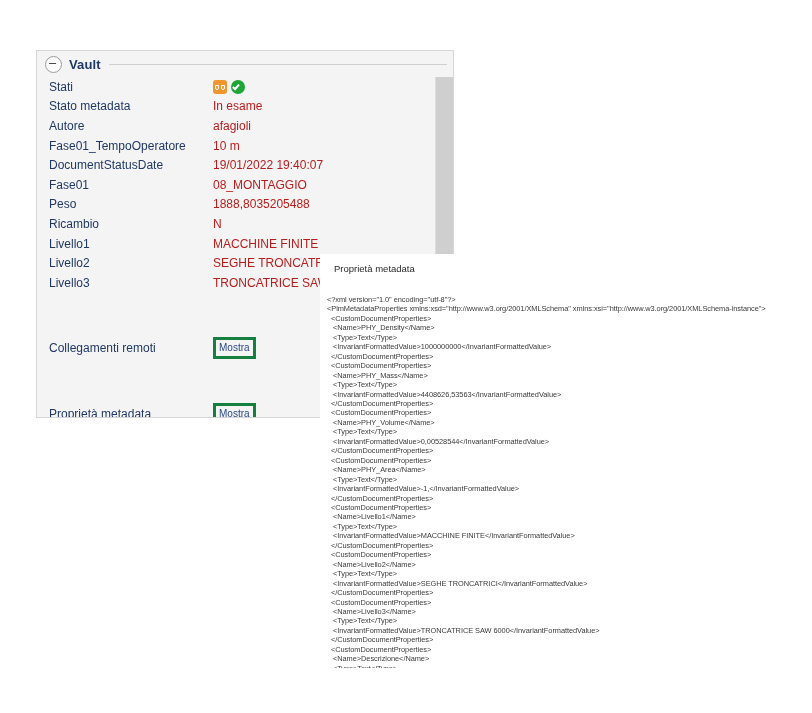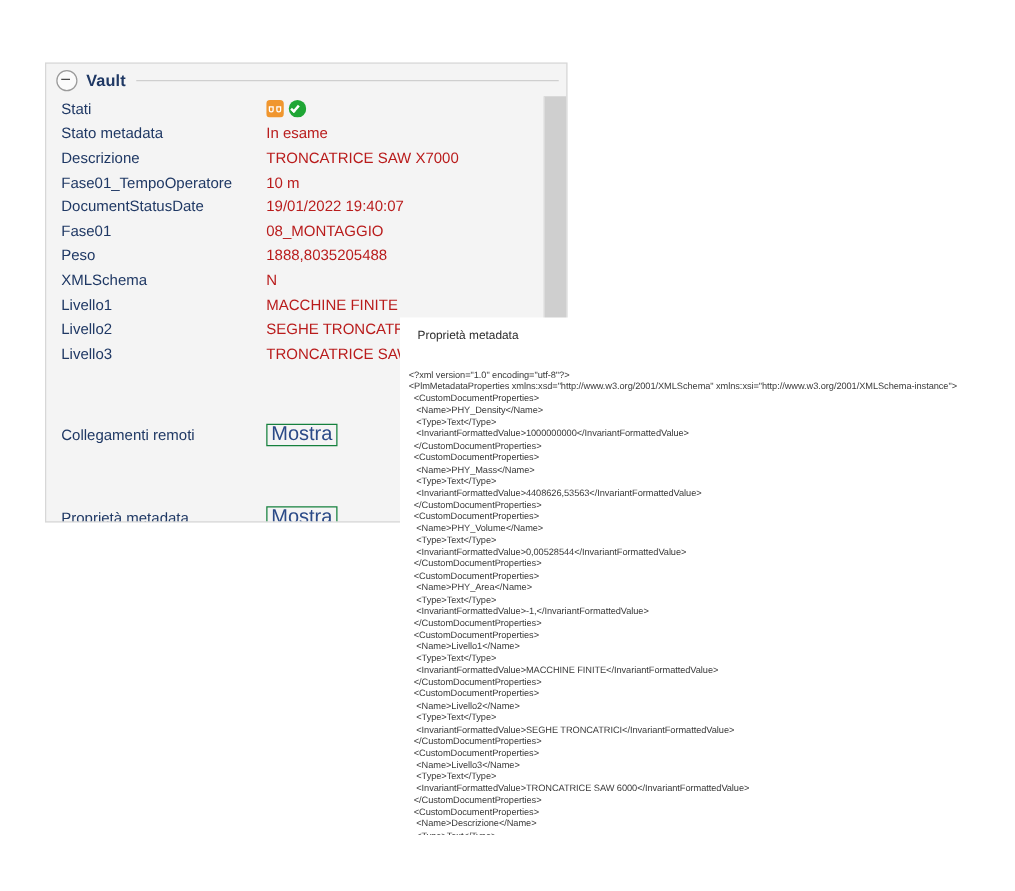--- a/index.html
+++ b/index.html
@@ -145,23 +145,23 @@
     height: 7px;
     border: solid #ffffff;
     border-width: 0 2px 2px 0;
     transform: rotate(42deg);
     box-sizing: border-box;
   }
 
   
   .mostra-btn {
     display: inline-block;
-    font-size: 16px;
+    font-size: 10px;
     color: #2b4a87;
-    border: 1px solid #15803d;
+    border: 3px solid #15803d;
     background: #f4f4f4;
     padding: 0px 3px 1px 3px;
     line-height: 15px;
     cursor: pointer;
     white-space: nowrap;
   }
 
   
   #vault-scrollbar {
     position: absolute;
@@ -221,26 +221,26 @@
         <span class="icon-review"></span>
         <span class="icon-approved"></span>
       </span>
     </div>
 
     <div class="prop-row">
       <span class="prop-label">Stato metadata</span>
       <span class="prop-value">In esame</span>
     </div>
 
-
-
-    <div class="prop-row">
-      <span class="prop-label">Descrizione</span>
-      <span class="prop-value">TRONCATRICE SAW X7000</span>
-    </div>
+    <div class="prop-row">
+      <span class="prop-label">Autore</span>
+      <span class="prop-value">afagioli</span>
+    </div>
+
+
 
 
     <div class="prop-row">
       <span class="prop-label">Fase01_TempoOperatore</span>
       <span class="prop-value">10 m</span>
     </div>
 
     <div class="prop-row">
       <span class="prop-label">DocumentStatusDate</span>
       <span class="prop-value">19/01/2022 19:40:07</span>
@@ -251,21 +251,21 @@
       <span class="prop-value">08_MONTAGGIO</span>
     </div>
 
 
     <div class="prop-row">
       <span class="prop-label">Peso</span>
       <span class="prop-value">1888,8035205488</span>
     </div>
 
     <div class="prop-row">
-      <span class="prop-label">XMLSchema</span>
+      <span class="prop-label">Ricambio</span>
       <span class="prop-value">N</span>
     </div>
 
     <div class="prop-row">
       <span class="prop-label">Livello1</span>
       <span class="prop-value">MACCHINE FINITE</span>
     </div>
 
     <div class="prop-row">
       <span class="prop-label">Livello2</span>

